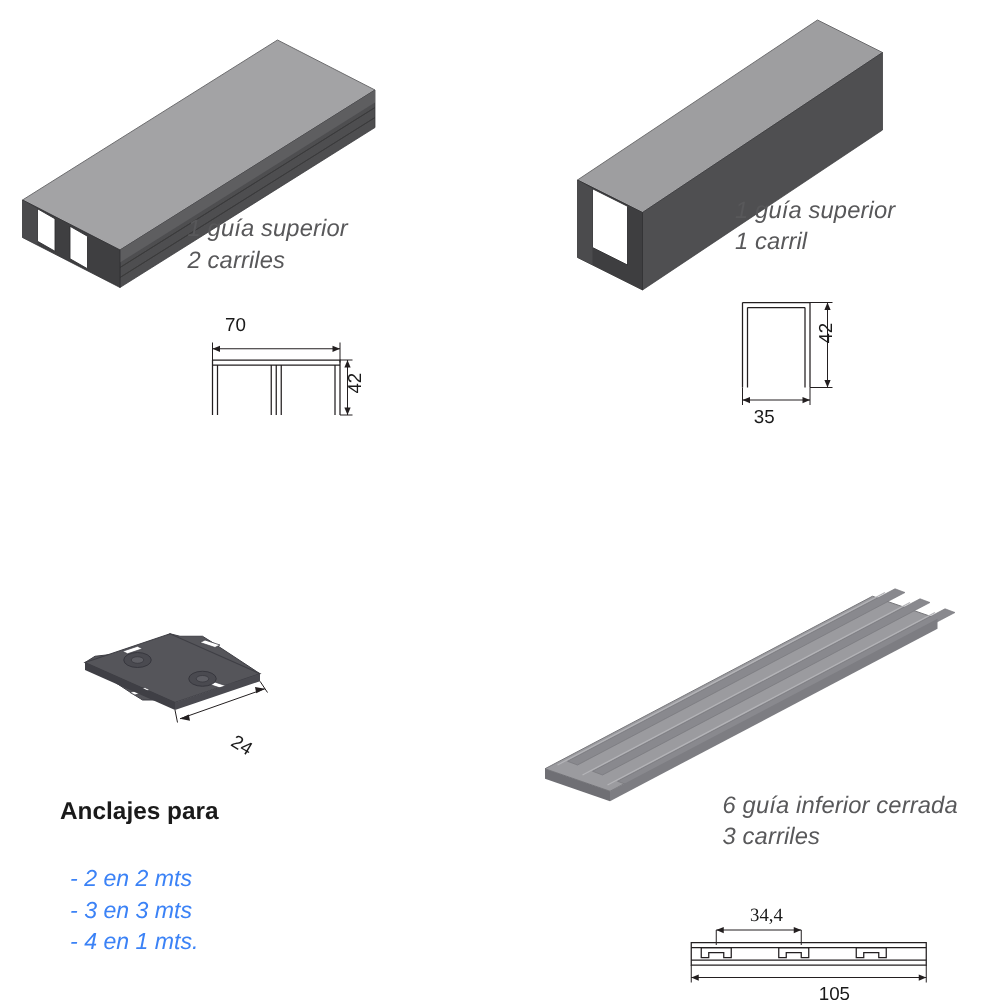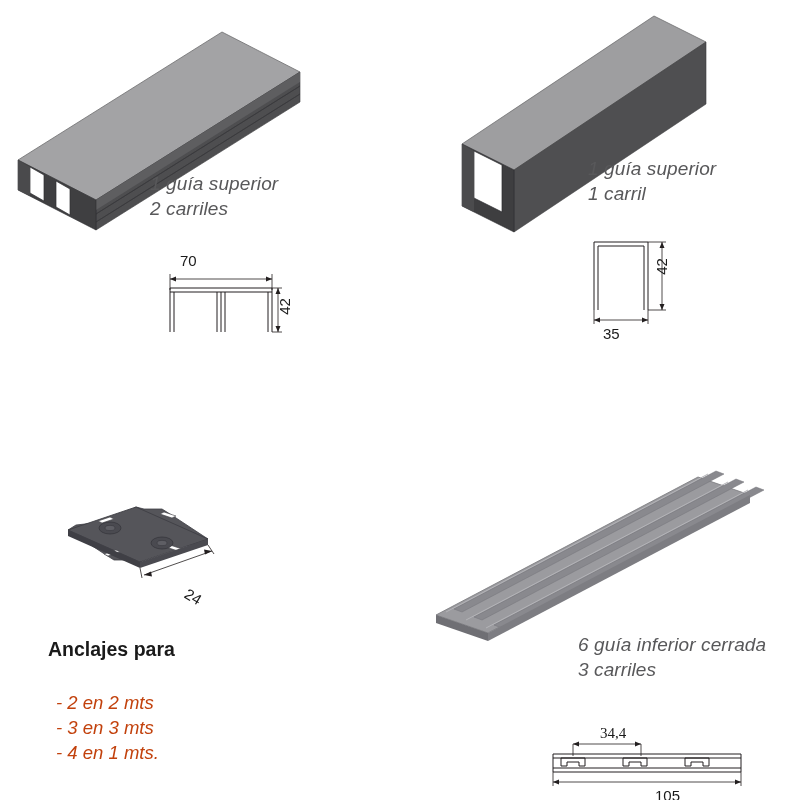--- a/index.html
+++ b/index.html
@@ -34,21 +34,21 @@
     font-weight:bold;
     line-height:25px;
     color:#1a1a1a;
     white-space:nowrap;
   }
   .anchor-list{
     position:absolute;
     font-style:italic;
     font-size:18.5px;
     line-height:25px;
-    color:#c2410c;
+    color:#3b82f6;
     white-space:nowrap;
   }
 
   
   .dim{
     position:absolute;
     font-size:15px;
     color:#1a1a1a;
     white-space:nowrap;
     font-family:"Liberation Sans", sans-serif;

